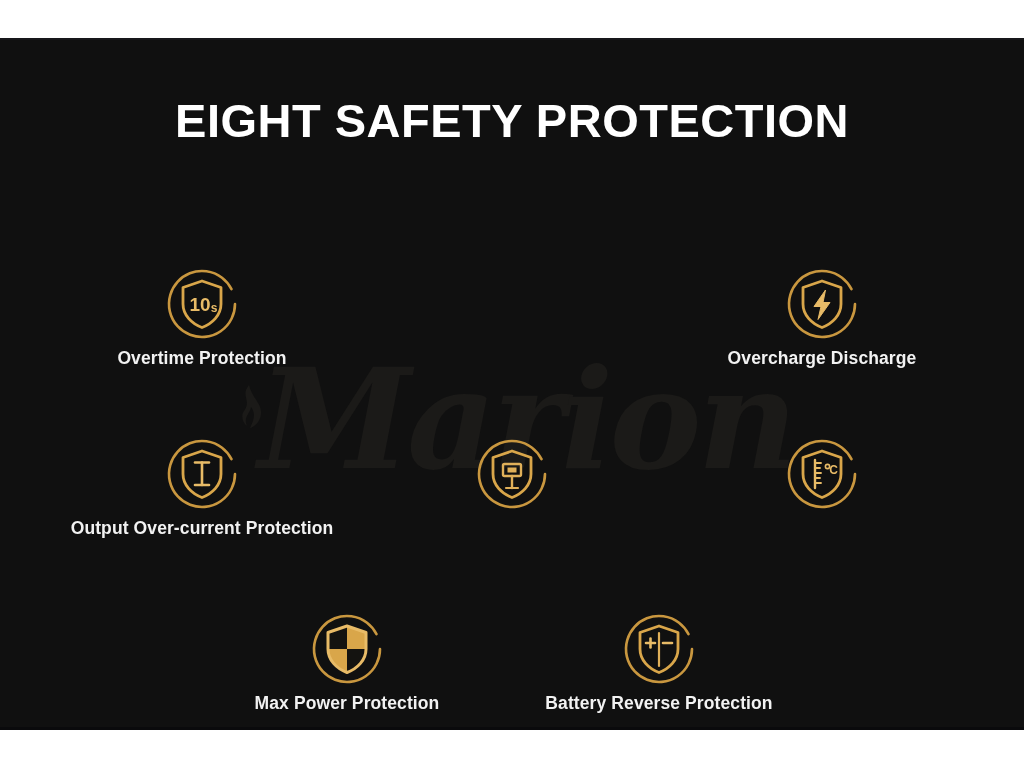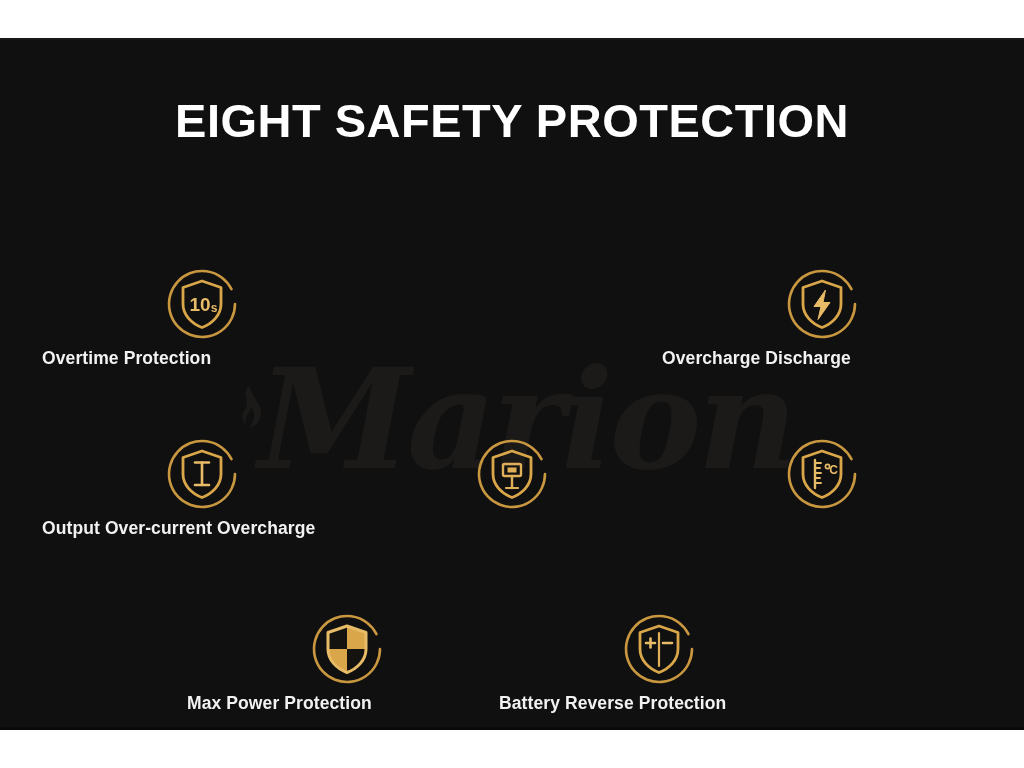--- a/index.html
+++ b/index.html
@@ -95,20 +95,21 @@
     text-align: center;
     font-family: "Liberation Sans", sans-serif;
     font-weight: bold;
     font-size: 47px;
     letter-spacing: 0.5px;
     color: #ffffff;
   }
 
   .item {
     position: absolute;
+    text-align: center;
     width: 320px;
   }
   .item .icon-wrap {
     width: 80px;
     height: 80px;
     margin: 0 auto;
   }
   .item .caption {
     margin-top: 4px;
     font-family: "Liberation Sans", sans-serif;
@@ -179,21 +180,21 @@
       <div class="item r2 c1">
         <div class="icon-wrap">
           <svg viewBox="0 0 80 80" width="80" height="80" aria-hidden="true">
             <path d="M73 40 A33 33 0 1 1 69.5 25.2" fill="none" stroke="#c9973f" stroke-width="2.6" stroke-linecap="round"></path>
             <path d="M40 17 L59 23.5 L59 40 C59 51 50.5 59.5 40 63.5 C29.5 59.5 21 51 21 40 L21 23.5 Z" fill="none" stroke="#d9a64a" stroke-width="2.8" stroke-linejoin="round"></path>
             <line x1="33" y1="28.5" x2="47" y2="28.5" stroke="#e8bb67" stroke-width="2.6" stroke-linecap="round"></line>
             <line x1="40" y1="28.5" x2="40" y2="51" stroke="#e8bb67" stroke-width="2.6" stroke-linecap="round"></line>
             <line x1="33" y1="51" x2="47" y2="51" stroke="#e8bb67" stroke-width="2.6" stroke-linecap="round"></line>
           </svg>
         </div>
-        <div class="caption">Output Over-current Overcharge</div>
+        <div class="caption">Output Over-current Protection</div>
       </div>
 
       <div class="item r2 c2">
         <div class="icon-wrap">
           <svg viewBox="0 0 80 80" width="80" height="80" aria-hidden="true">
             <path d="M73 40 A33 33 0 1 1 69.5 25.2" fill="none" stroke="#c9973f" stroke-width="2.6" stroke-linecap="round"></path>
             <path d="M40 17 L59 23.5 L59 40 C59 51 50.5 59.5 40 63.5 C29.5 59.5 21 51 21 40 L21 23.5 Z" fill="none" stroke="#d9a64a" stroke-width="2.8" stroke-linejoin="round"></path>
             <rect x="31" y="30" width="18" height="12" rx="1.5" fill="none" stroke="#e0b059" stroke-width="2.4"></rect>
             <rect x="35.5" y="33.5" width="9" height="5" fill="#e0b059"></rect>
             <line x1="40" y1="42" x2="40" y2="54" stroke="#e0b059" stroke-width="2.4" stroke-linecap="round"></line>

